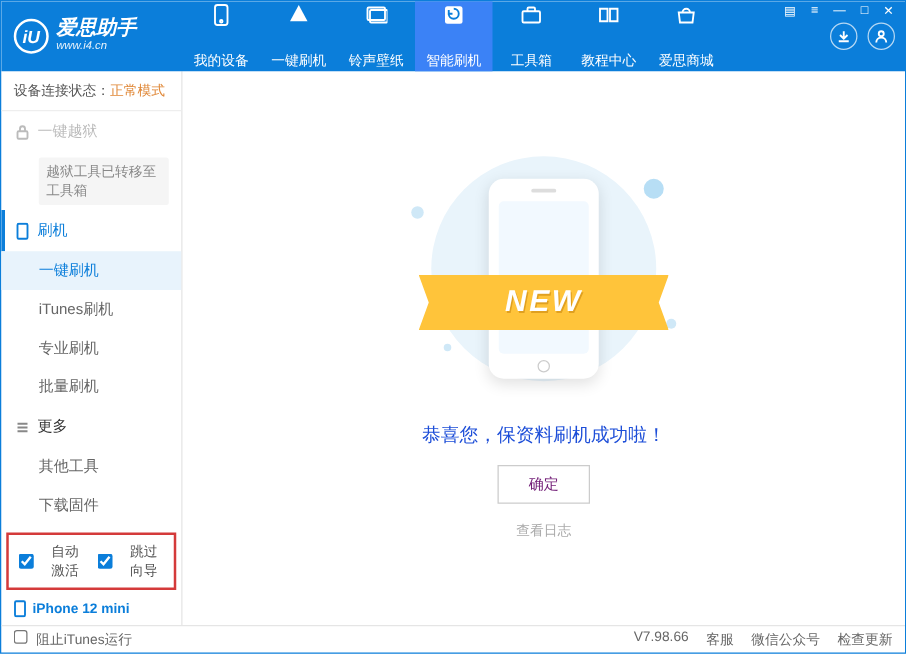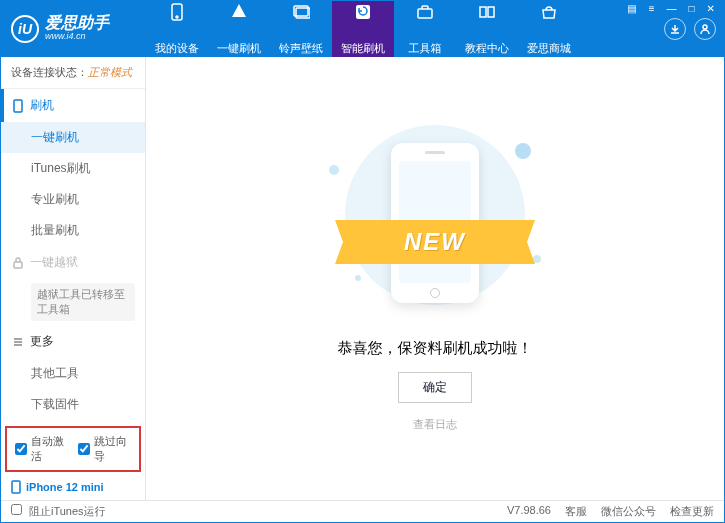--- a/index.html
+++ b/index.html
@@ -4,52 +4,52 @@
 <style>
 * { margin: 0; padding: 0; box-sizing: border-box; font-family: "Microsoft YaHei", Arial, sans-serif; }
 body { background: #fff; width: 725px; height: 523px; overflow: hidden; border: 1px solid #0b7eda; }
 .header { background: #0b7eda; height: 56px; display: flex; align-items: center; color: #fff; position: relative; }
 .logo-area { display: flex; align-items: flex-start; padding: 0 10px; width: 145px; font-style: italic; }
 .logo-icon { width: 28px; height: 28px; border: 2px solid #fff; border-radius: 50%; display: flex; align-items: center; justify-content: center; font-weight: bold; font-size: 14px; margin-right: 6px; }
 .logo-text { font-size: 16px; font-weight: bold; line-height: 1; }
 .logo-url { font-size: 9px; opacity: 0.9; }
 .nav { display: flex; height: 100%; }
 .nav-item { width: 62px; display: flex; flex-direction: column; align-items: center; justify-content: center; cursor: pointer; font-size: 11px; gap: 20px; }
-.nav-item.active { background: #4c1d95; }
+.nav-item.active { background: #3b82f6; }
 .nav-icon { width: 18px; height: 18px; display: flex; align-items: center; justify-content: center; }
 .header-right { position: absolute; right: 8px; top: 0; height: 100%; display: flex; align-items: center; gap: 8px; }
 .circle-btn { width: 22px; height: 22px; border: 1.5px solid rgba(255,255,255,0.7); border-radius: 50%; display: flex; align-items: center; justify-content: center; cursor: pointer; font-size: 11px; }
 .win-controls { position: absolute; top: 2px; right: 6px; display: flex; gap: 6px; font-size: 10px; }
 .win-controls span { cursor: pointer; padding: 0 3px; }
 .body { display: flex; height: calc(100% - 56px - 22px); }
 .sidebar { width: 145px; border-right: 1px solid #e5e5e5; display: flex; flex-direction: column; font-size: 12px; color: #555; }
 .dev-status { padding: 8px 10px; font-size: 11px; border-bottom: 1px solid #eee; }
-.dev-status .status-val { color: #e08838; font-style: italic; }
+.dev-status .status-val { color: #e08838; }
 .section { }
 .section-head { display: flex; align-items: center; gap: 6px; padding: 8px 10px; color: #333; }
 .section-head.active { color: #0b7eda; border-left: 3px solid #0b7eda; padding-left: 7px; }
 .sub-item { padding: 7px 10px 7px 30px; cursor: pointer; color: #666; }
 .sub-item.active { background: #e8f3fc; color: #0b7eda; }
 .note-box { margin: 4px 10px 4px 30px; padding: 4px 6px; font-size: 11px; color: #888; background: #f5f5f5; border-radius: 2px; }
 .checkbox-row { display: flex; gap: 10px; padding: 6px 8px; align-items: center; border: 2px solid #d43a3a; margin: 2px 4px; }
-.checkbox-row label { display: flex; align-items: center; gap: 4px; font-size: 11px; color: #555; cursor: pointer; }
+.checkbox-row label { display: flex; align-items: center; gap: 14px; font-size: 11px; color: #555; cursor: pointer; }
 .checkbox-row input { accent-color: #0b7eda; width: 12px; height: 12px; }
 .device-block { padding: 6px 10px; font-size: 11px; }
 .device-row { display: flex; align-items: center; gap: 5px; color: #0b7eda; font-weight: bold; }
 .main { flex: 1; display: flex; flex-direction: column; align-items: center; justify-content: center; position: relative; }
 .illustration { width: 240px; height: 200px; position: relative; margin-bottom: 14px; }
 .circle-bg { position: absolute; width: 180px; height: 180px; border-radius: 50%; background: #e9f4fb; left: 30px; top: 0; }
 .dot { position: absolute; border-radius: 50%; }
 .phone { position: absolute; width: 88px; height: 160px; background: #fff; border-radius: 12px; left: 76px; top: 18px; box-shadow: 0 4px 12px rgba(0,0,0,0.12); }
 .phone::before { content: ""; position: absolute; top: 8px; left: 50%; transform: translateX(-50%); width: 20px; height: 3px; background: #ddd; border-radius: 2px; }
 .phone::after { content: ""; position: absolute; top: 18px; left: 8px; right: 8px; bottom: 20px; background: #f2f9ff; border-radius: 4px; }
 .home-btn-phone { position: absolute; bottom: 5px; left: 50%; transform: translateX(-50%); width: 10px; height: 10px; border: 1px solid #ccc; border-radius: 50%; z-index: 2; }
 .ribbon { position: absolute; top: 95px; left: 20px; right: 20px; height: 44px; background: #ffc43a; display: flex; align-items: center; justify-content: center; font-size: 24px; font-weight: 900; font-style: italic; color: #fff; letter-spacing: 2px; clip-path: polygon(0 0, 100% 0, 96% 50%, 100% 100%, 0 100%, 4% 50%); text-shadow: 1px 1px 0 #e0a020; }
-.success-text { font-size: 15px; color: #000000; margin-bottom: 14px; }
-.ok-btn { border: 1px solid #ccc; background: #fff; padding: 6px 24px; font-size: 12px; cursor: pointer; color: #0f172a; }
+.success-text { font-size: 15px; color: #1d4ed8; margin-bottom: 14px; }
+.ok-btn { border: 1px solid #ccc; background: #fff; padding: 6px 24px; font-size: 12px; cursor: pointer; color: #701a75; }
 .log-link { margin-top: 14px; font-size: 11px; color: #aaa; cursor: pointer; }
 .footer { height: 22px; border-top: 1px solid #e5e5e5; display: flex; align-items: center; font-size: 11px; color: #666; padding: 0 10px; justify-content: space-between; }
 .footer-left { display: flex; align-items: flex-start; gap: 7px; }
 .footer-left input { width: 11px; height: 11px; }
 .footer-right { display: flex; gap: 14px; margin-left: 30px; }
 .footer-right span { cursor: pointer; }
 .section-icon { width: 13px; height: 13px; display: inline-flex; align-items: center; justify-content: center; color: #888; }
 .section-head.active .section-icon { color: #0b7eda; }
 .lock-icon { color: #bbb; }
 .flex-spacer { flex: 1; }
@@ -151,45 +151,45 @@
   </div>
 </div>
 
 <div class="body">
   <div class="sidebar">
     <div class="dev-status">
       <span>设备连接状态：</span><span class="status-val">正常模式</span>
     </div>
 
     <div class="section">
-      <div class="section-head active">
-        <span class="section-icon">
-            <svg width="12" height="14" viewBox="0 0 12 14" fill="none" stroke="currentColor" stroke-width="1.5">
-              <rect x="2" y="1" width="8" height="12" rx="1"></rect>
-            </svg>
-          </span>
-        <span>刷机</span>
-      </div>
-      <div class="sub-item active">一键刷机</div>
-      <div class="sub-item">iTunes刷机</div>
-      <div class="sub-item">专业刷机</div>
-      <div class="sub-item">批量刷机</div>
-    </div>
-
-    <div class="section">
       <div class="section-head">
         <span class="section-icon lock-icon">
             <svg width="12" height="14" viewBox="0 0 12 14" fill="none" stroke="currentColor" stroke-width="1.5">
               <rect x="2" y="6" width="8" height="6" rx="1"></rect>
               <path d="M4 6 V4 a2 2 0 0 1 4 0 V6"></path>
             </svg>
           </span>
         <span style="color:#bbb">一键越狱</span>
       </div>
       <div class="note-box">越狱工具已转移至工具箱</div>
+    </div>
+
+    <div class="section">
+      <div class="section-head active">
+        <span class="section-icon">
+            <svg width="12" height="14" viewBox="0 0 12 14" fill="none" stroke="currentColor" stroke-width="1.5">
+              <rect x="2" y="1" width="8" height="12" rx="1"></rect>
+            </svg>
+          </span>
+        <span>刷机</span>
+      </div>
+      <div class="sub-item active">一键刷机</div>
+      <div class="sub-item">iTunes刷机</div>
+      <div class="sub-item">专业刷机</div>
+      <div class="sub-item">批量刷机</div>
     </div>
 
     <div class="section">
       <div class="section-head">
         <span class="section-icon">
             <svg width="12" height="12" viewBox="0 0 12 12" fill="none" stroke="currentColor" stroke-width="1.5">
               <path d="M2 3 H10 M2 6 H10 M2 9 H10"></path>
             </svg>
           </span>
         <span>更多</span>

